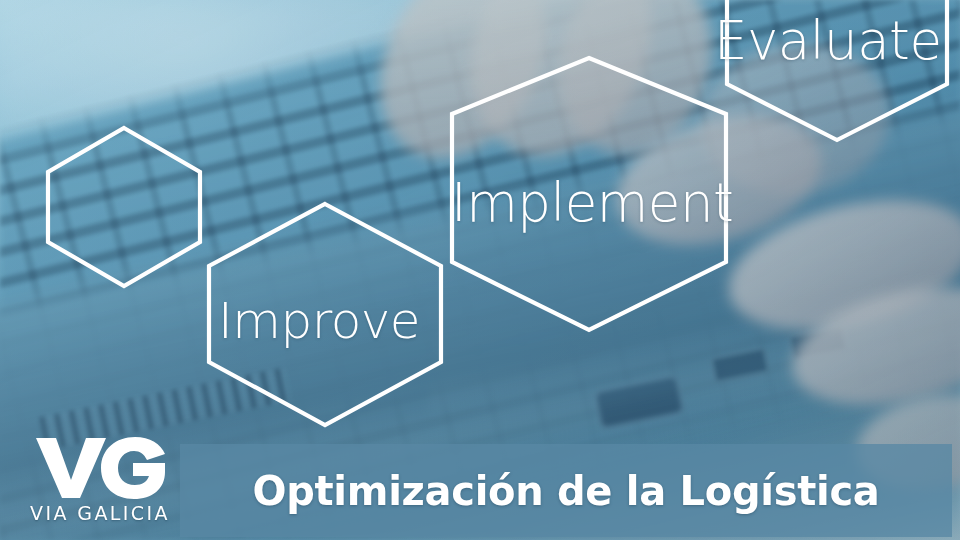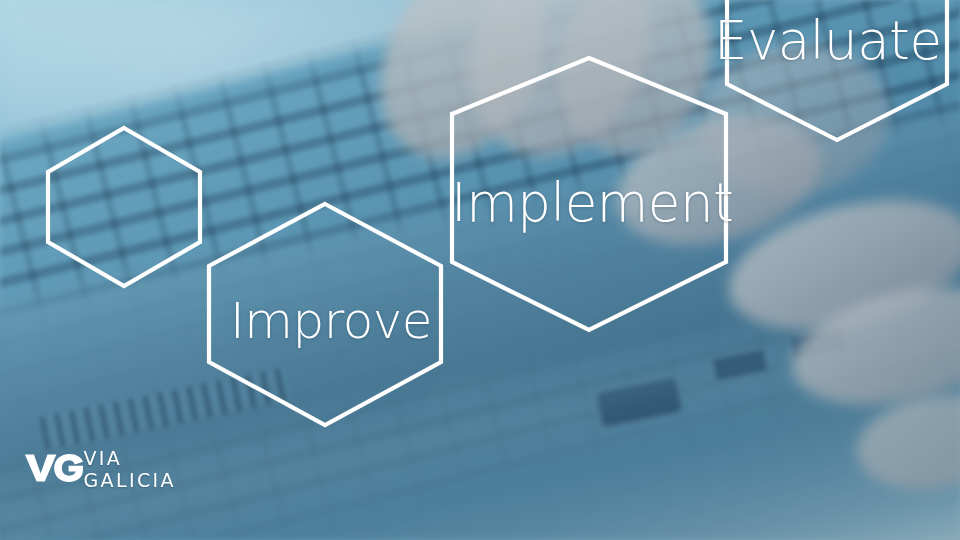--- a/index.html
+++ b/index.html
@@ -219,21 +219,21 @@
   .hex-label {
     position: absolute;
     color: #ffffff;
     font-family: "DejaVu Sans", "Liberation Sans", sans-serif;
     font-weight: 300;
     white-space: nowrap;
     letter-spacing: -0.5px;
     text-shadow: 0 1px 3px rgba(20,50,70,.28);
   }
   #label-plan      { left: 62px;  top: 172px; font-size: 50px; }
-  #label-improve   { left: 230px; top: 292px; font-size: 50px; }
+  #label-improve   { left: 218px; top: 292px; font-size: 50px; }
   #label-implement { left: 451px; top: 172px; font-size: 53px; }
   #label-evaluate  { left: 714px; top: 2px;   font-size: 53px; margin-top: 8px; }
 
   
   #title-banner {
     position: absolute;
     left: 180px; top: 444px;
     width: 772px; height: 93px;
     background: rgba(88,136,164,.78);
     display: flex;
@@ -248,21 +248,21 @@
     letter-spacing: -0.3px;
     text-shadow: 0 1px 3px rgba(16,46,66,.35);
   }
 
   
   #logo {
     position: absolute;
     left: 24px; top: 436px;
     width: 152px;
     display: flex;
-    flex-direction: row;
+    flex-direction: column;
     align-items: center;
   }
   #logo-mark { display: block; }
   #logo-wordmark {
     margin-top: 2px;
     color: #ffffff;
     font-family: "DejaVu Sans", "Liberation Sans", sans-serif;
     font-weight: 400;
     font-size: 19px;
     letter-spacing: 2.4px;
@@ -306,20 +306,23 @@
     <polygon points="837,-46 947,-2 947,84 837,140 727,84 727,-2"></polygon>
   </svg>
 
 
   <div class="hex-label" id="label-improve">Improve</div>
 
   <div class="hex-label" id="label-implement">Implement</div>
 
   <div class="hex-label" id="label-evaluate">Evaluate</div>
 
+  <div id="title-banner">
+    <span id="title-text">Optimización de la Logística</span>
+  </div>
 
   <div id="logo">
     <svg id="logo-mark" width="132" height="64" viewBox="0 0 132 64">
 
       <polygon fill="#ffffff" points="2,2 22,2 37,44 52,2 72,2 46,62 28,62"></polygon>
 
       <path fill="#ffffff" d="
         M101 1
         C116 1 127 8 131 18
         L113 24

